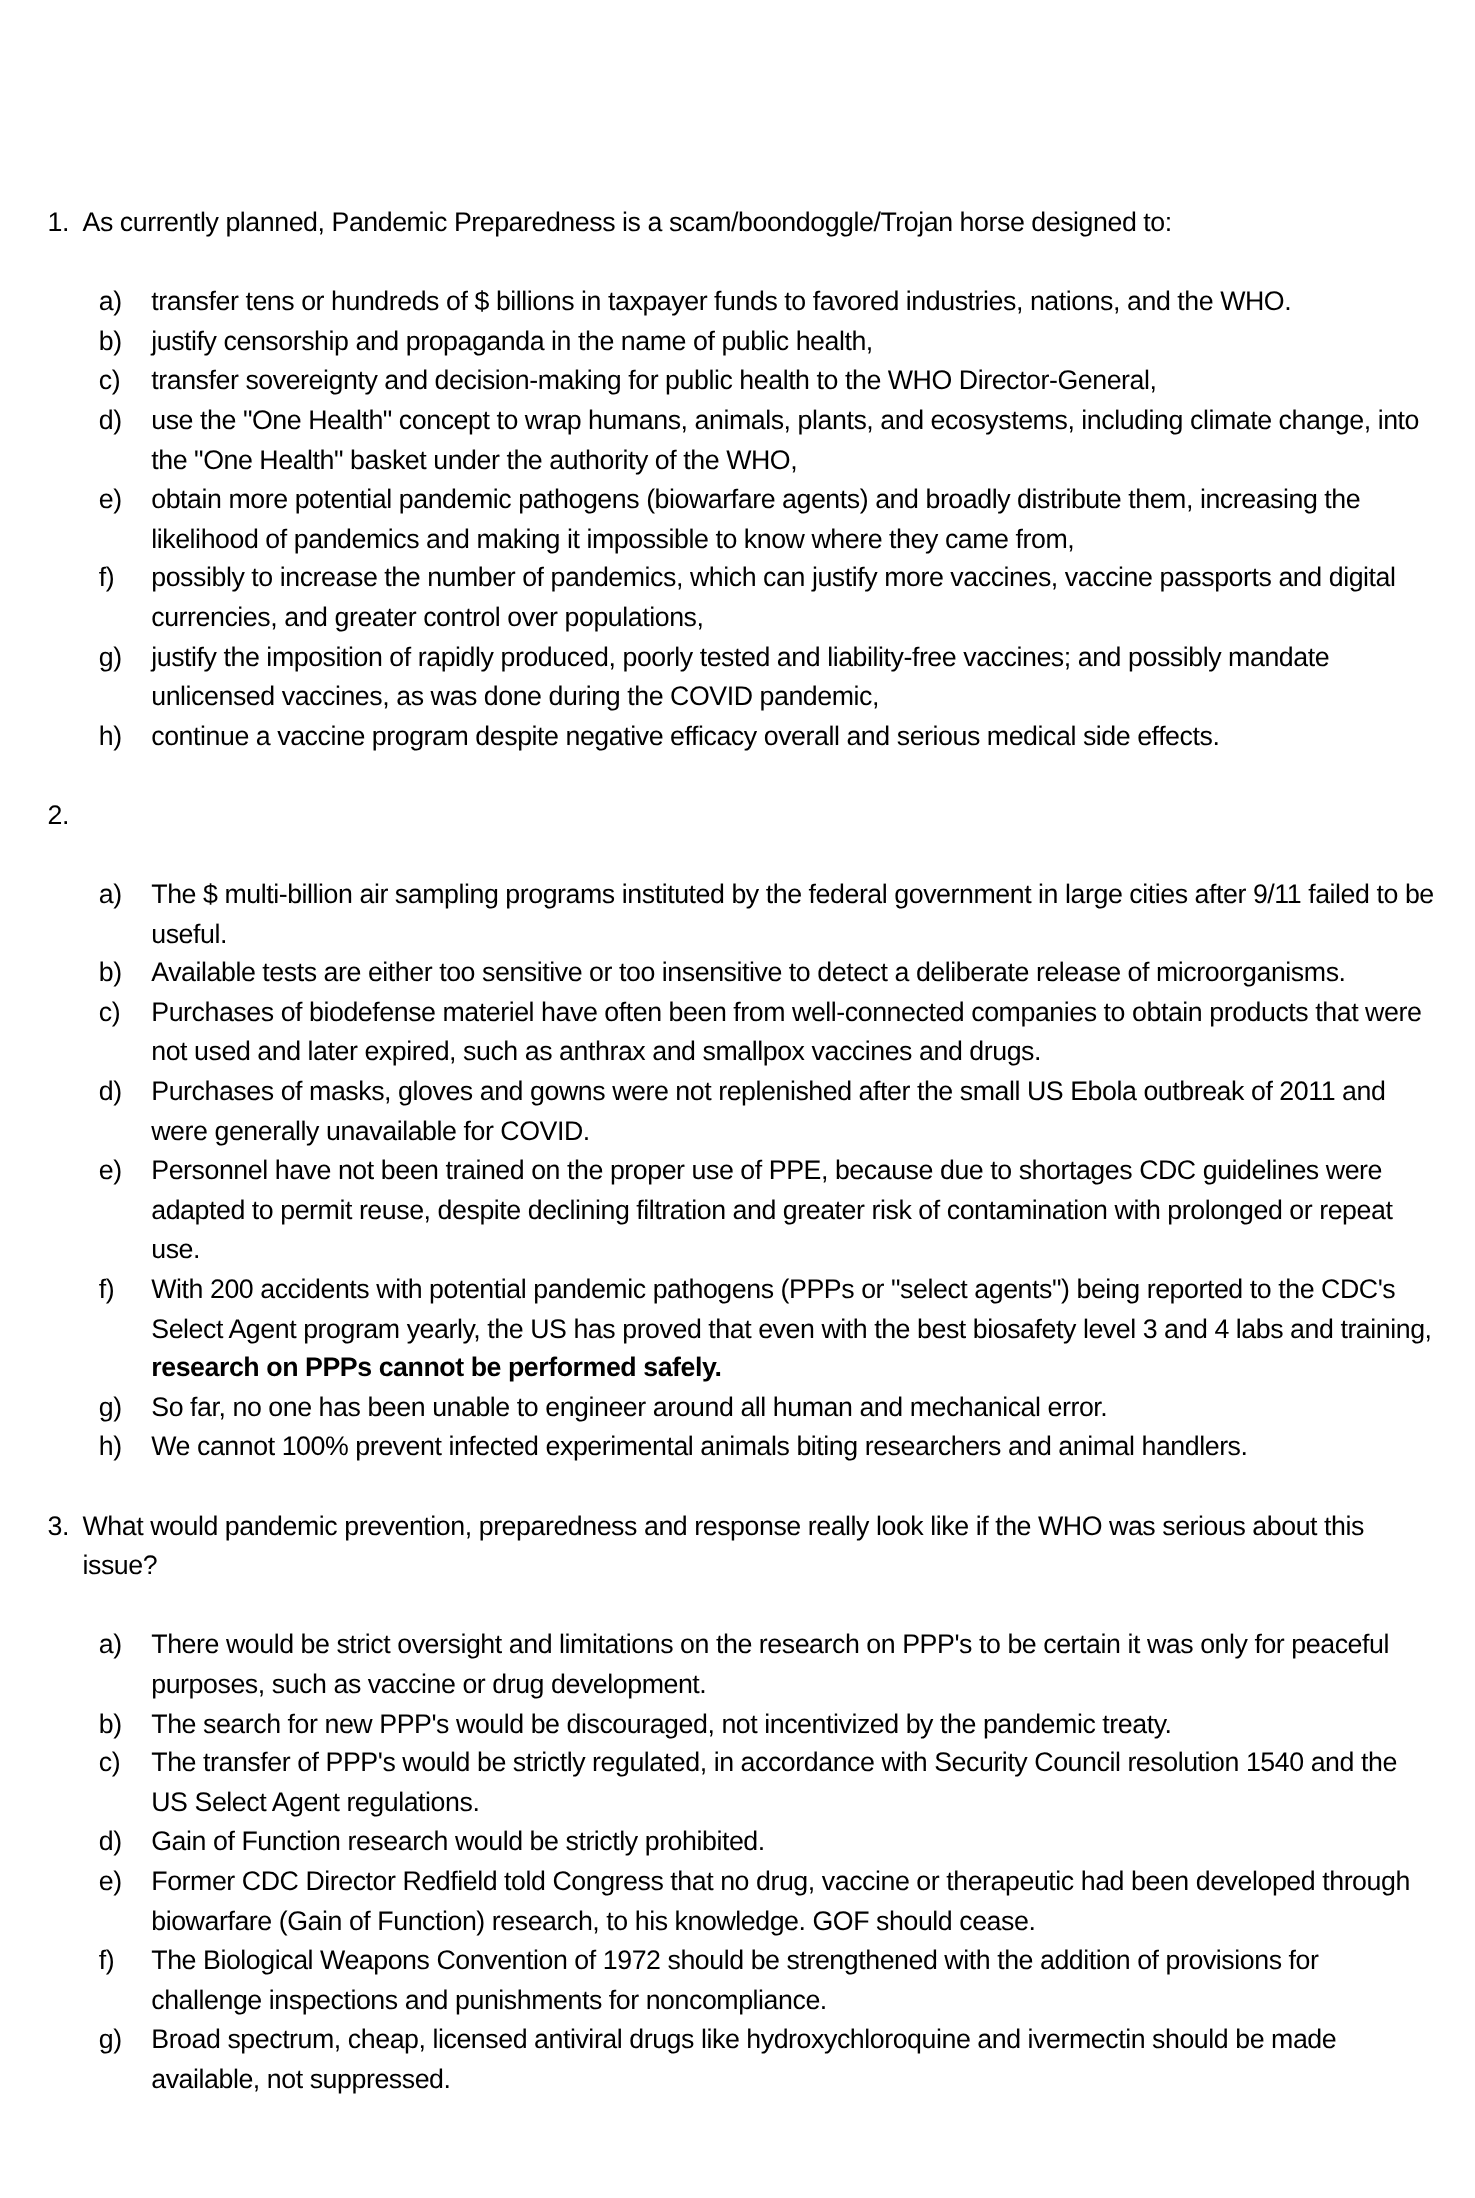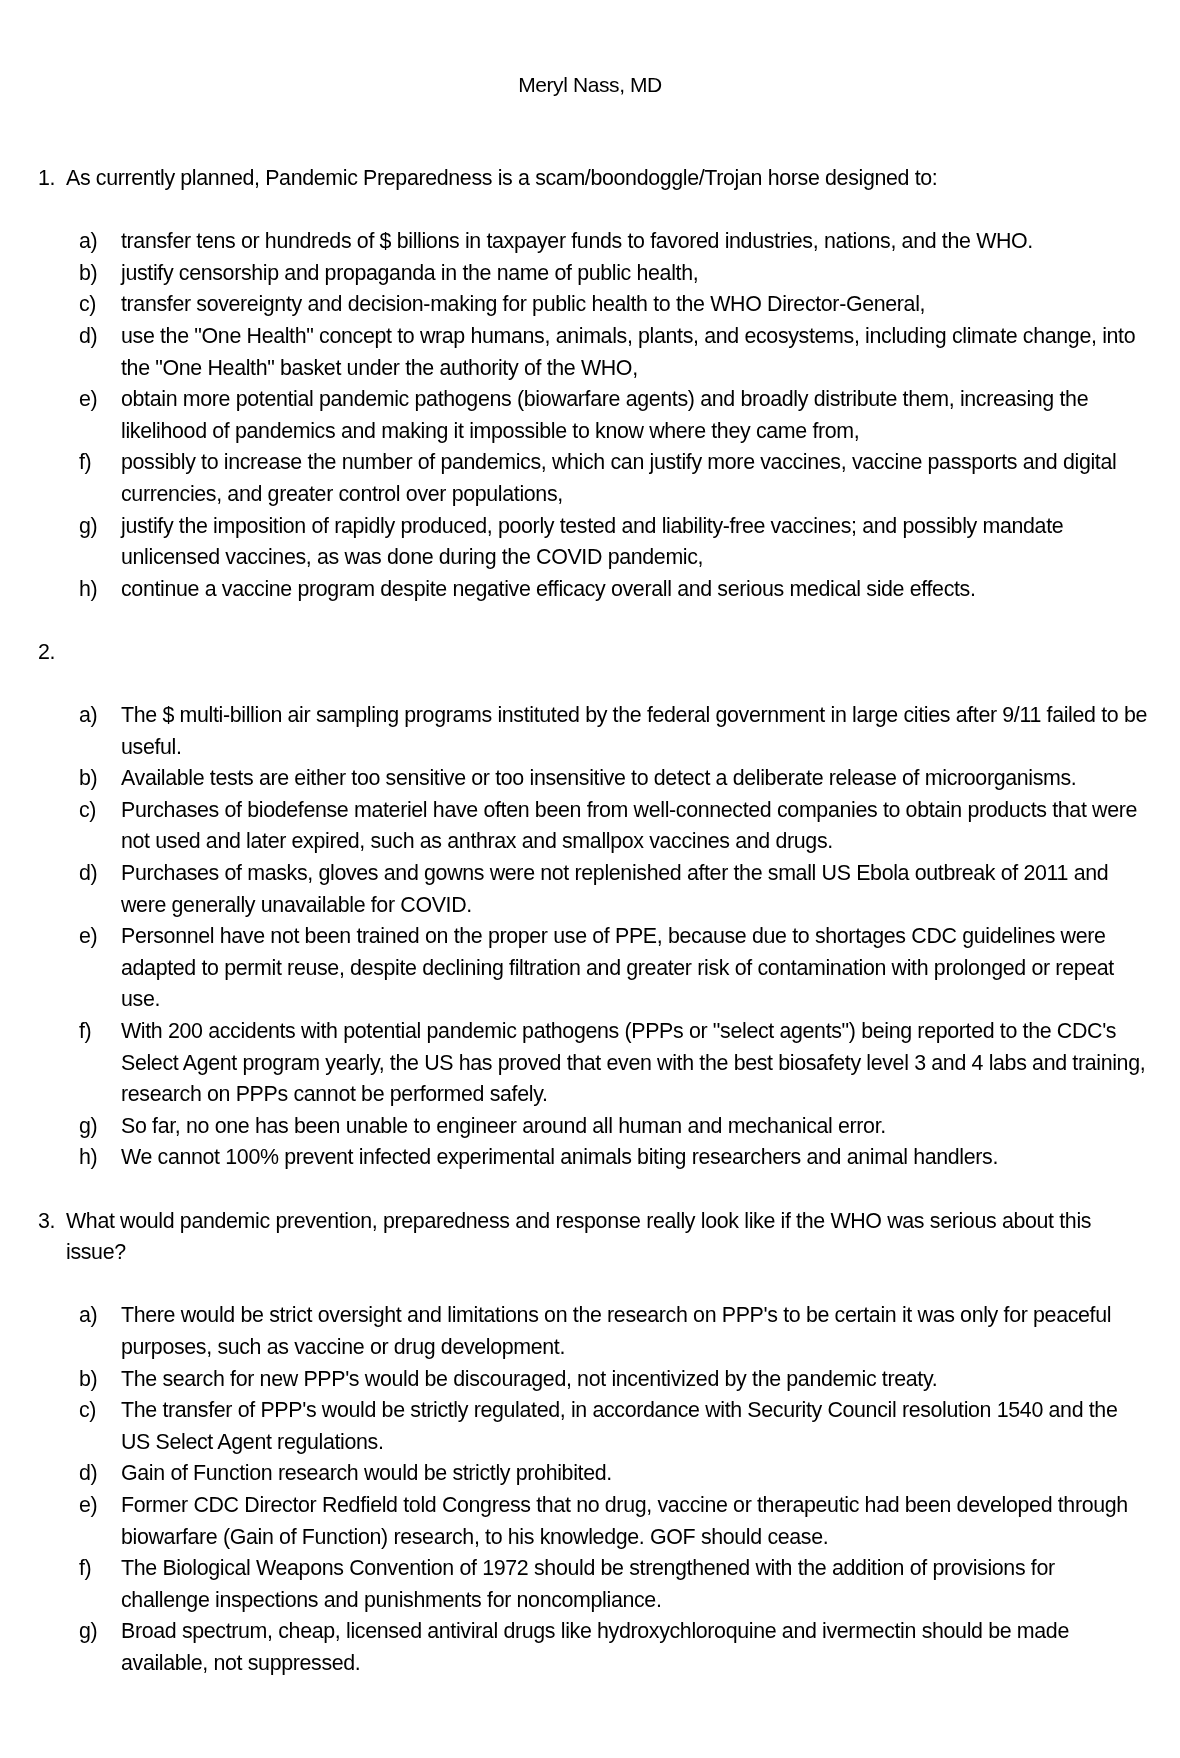--- a/index.html
+++ b/index.html
@@ -8,27 +8,26 @@
   .title { position:absolute; top:34px; left:0; width:1180px; text-align:center; font-size:25px; font-weight:bold; letter-spacing:-0.6px; }
   .author { position:absolute; top:73px; left:0; width:1180px; text-align:center; font-size:21px; letter-spacing:-0.4px; }
   .body { position:absolute; left:38px; top:163px; width:1110px; font-size:21.4px; line-height:31.6px; letter-spacing:-0.35px; }
   .sec-head { display:flex; margin:0; }
   .sec-num { width:28px; flex:0 0 28px; }
   .sec-gap { height:31.6px; }
   .items { margin:0; padding:0; list-style:none; }
   .item { display:flex; margin-left:41px; }
   .item-letter { width:42px; flex:0 0 42px; }
   .item-text { flex:1; }
-  b { font-weight:normal;margin-top:44px; }
+  b { font-weight:bold;margin-top:44px; }
 </style>
 </head>
 <body>
 
 <div class="page">
-  <div class="author">Meryl Nass, MD</div>
   <div class="body" id="doc-body">
       <div>
         <div class="sec-head">
           <span class="sec-num">1.</span>
           <span>As currently planned, Pandemic Preparedness is a scam/boondoggle/Trojan horse designed to:</span>
         </div>
         <div class="sec-gap"></div>
         <ul class="items">
           <li class="item">
             <span class="item-letter">a)</span>

